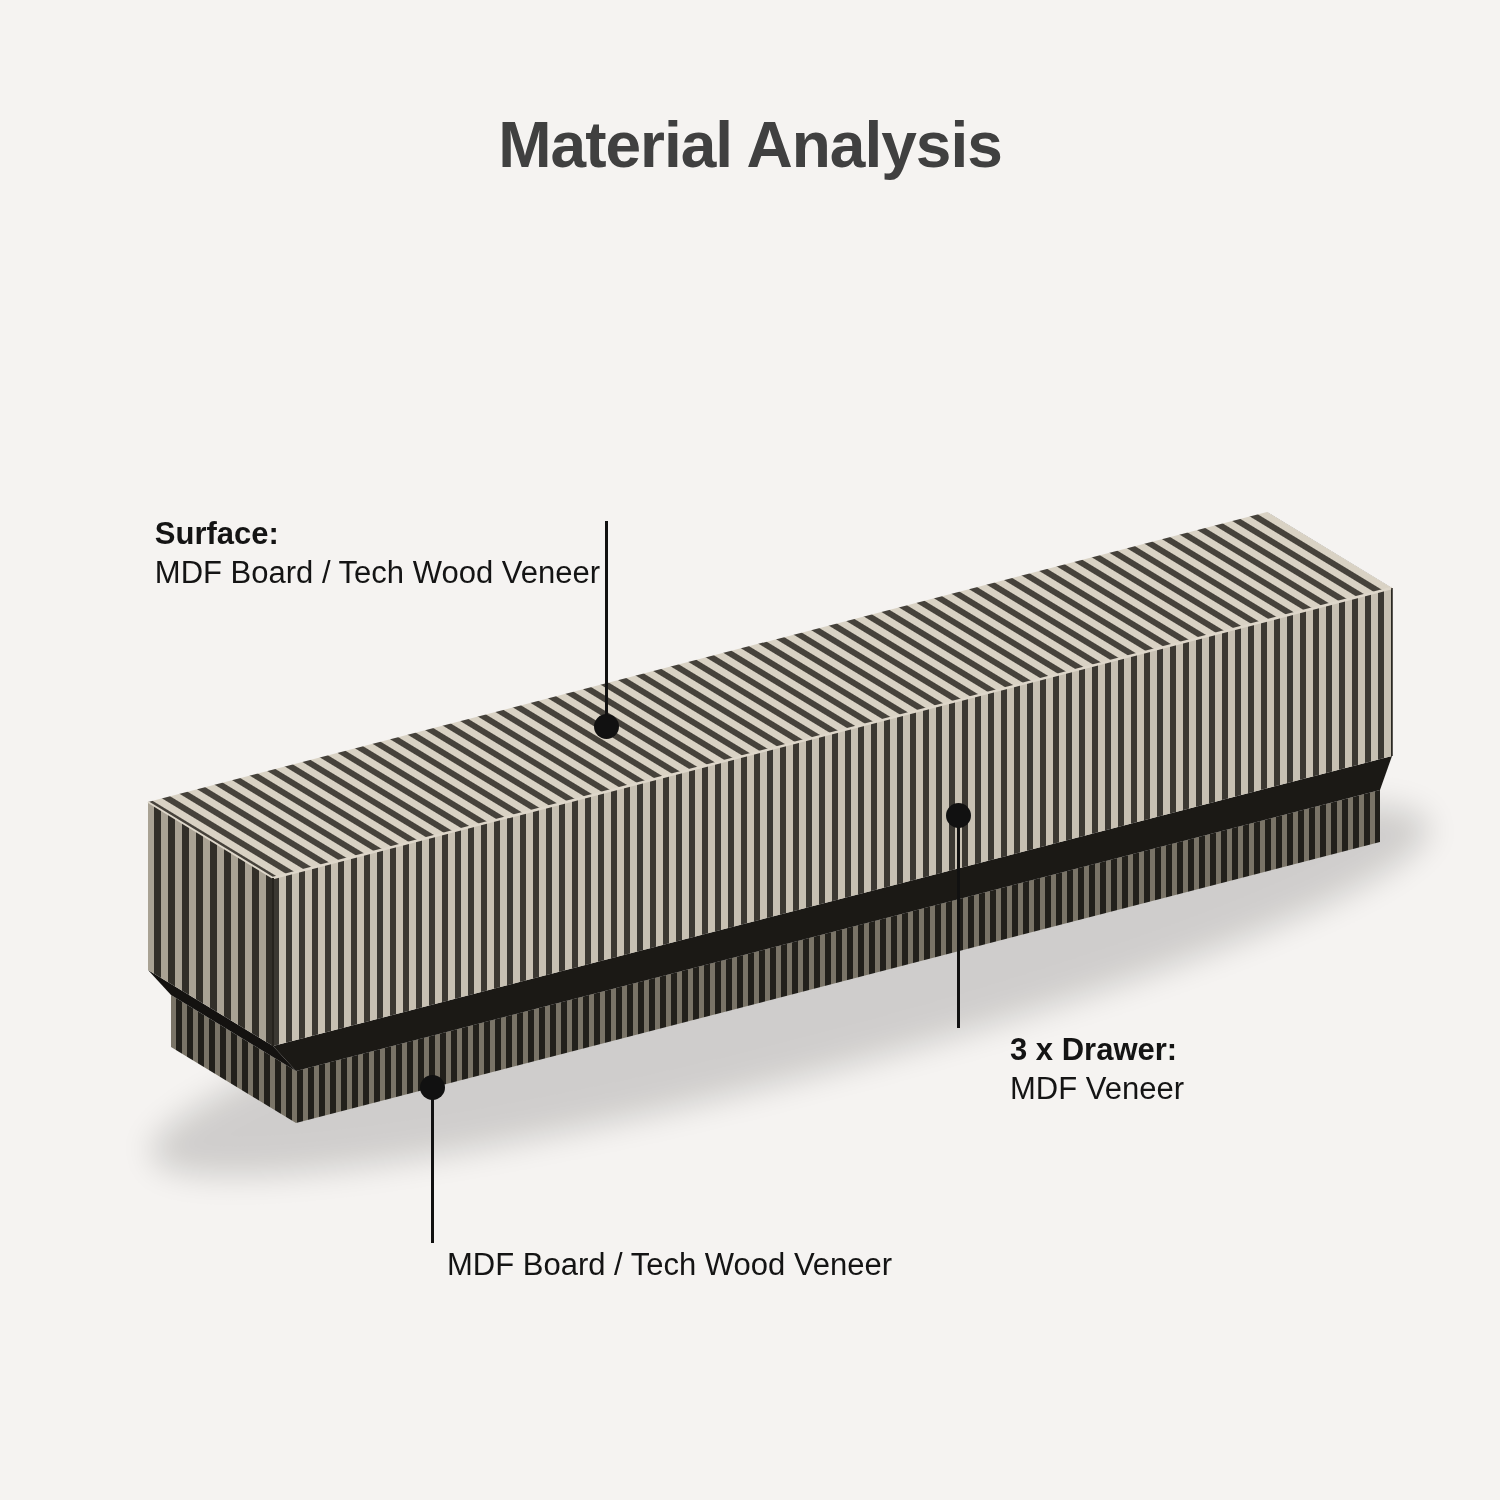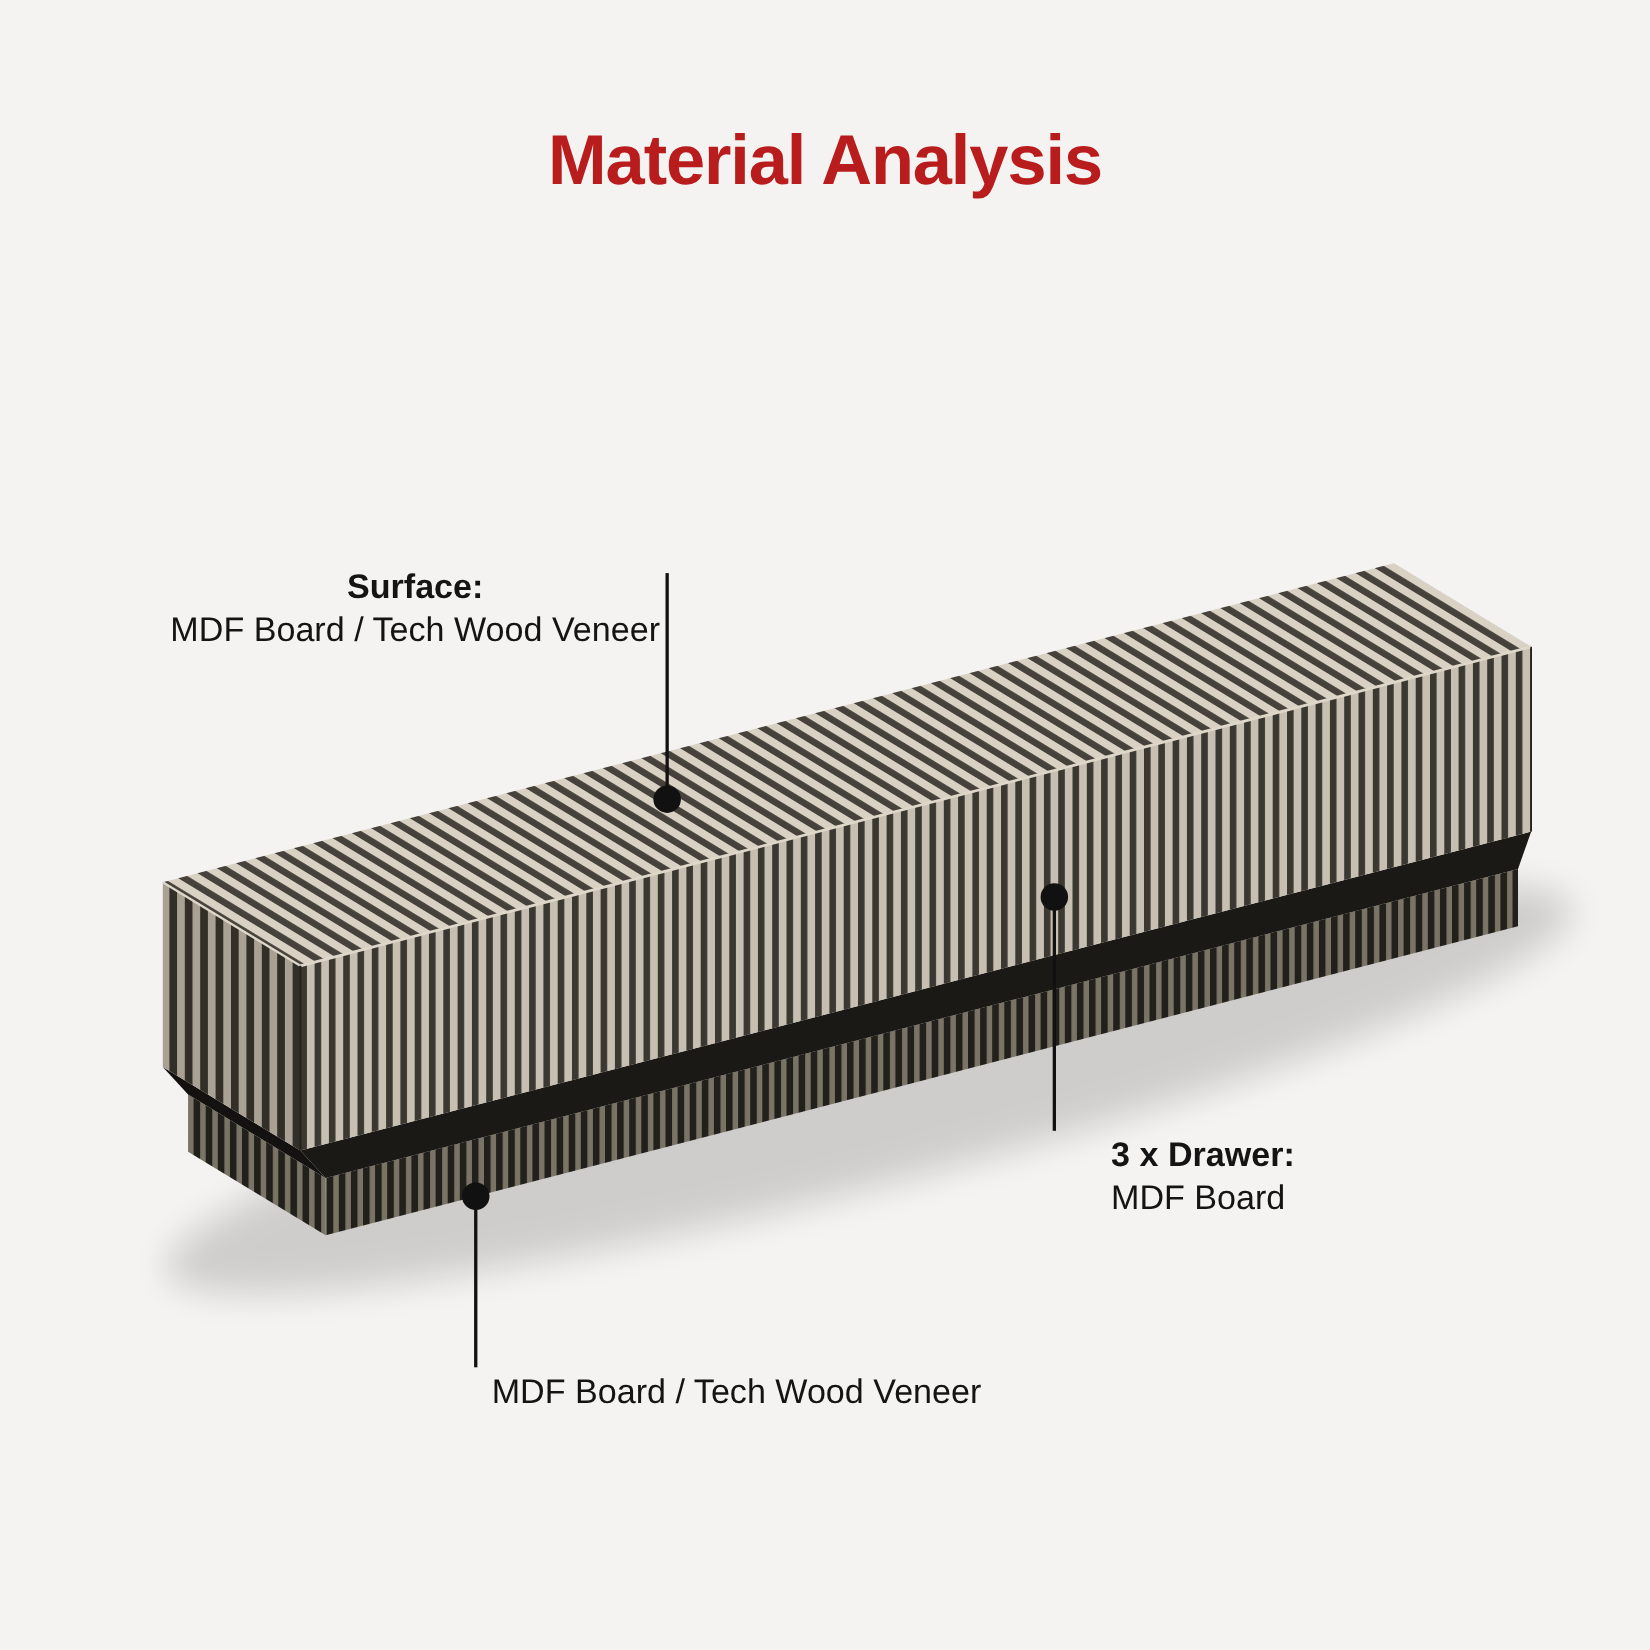--- a/index.html
+++ b/index.html
@@ -14,37 +14,37 @@
     width:1500px;height:1500px;
   }
   .page-title{
     position:absolute;
     left:0;right:0;top:108px;
     margin:0;
     text-align:center;
     font-size:64px;
     font-weight:700;
     letter-spacing:-1px;
-    color:#b91c1c;
+    color:#404040;
   }
   .illustration{
     position:absolute;
     left:0;top:0;width:1500px;height:1500px;
     margin:0;
   }
   .callout-text{
     position:absolute;
     font-size:31px;
     color:#141414;
     line-height:39px;
     white-space:nowrap;
   }
   .callout-text .label{font-weight:700;}
   .callout-text .value{font-weight:400;}
-  .align-right{text-align:center;}
+  .align-right{text-align:left;}
   .align-left{text-align:left;}
   .leader{
     position:absolute;
     width:3px;
     background:#111111;
   }
   .dot{
     position:absolute;
     width:25px;height:25px;
     border-radius:50%;
@@ -105,21 +105,21 @@
     <div class="label">Surface:</div>
     <div class="value">MDF Board / Tech Wood Veneer</div>
   </div>
   <div class="leader" style="left:605px; top:521px; height:206px;"></div>
   <div class="dot" style="left:594px; top:714px;"></div>
 
   <div class="dot" style="left:946px; top:803px;"></div>
   <div class="leader" style="left:957px; top:816px; height:212px;"></div>
   <div class="callout-text align-left" style="left:1010px; top:1030px;">
     <div class="label">3 x Drawer:</div>
-    <div class="value">MDF Board</div>
+    <div class="value">MDF Veneer</div>
   </div>
 
   <div class="dot" style="left:420px; top:1075px;"></div>
   <div class="leader" style="left:431px; top:1088px; height:155px;"></div>
   <div class="callout-text align-left" style="left:447px; top:1245px;">
     <div class="value">MDF Board / Tech Wood Veneer</div>
   </div>
 
 </div>
 

